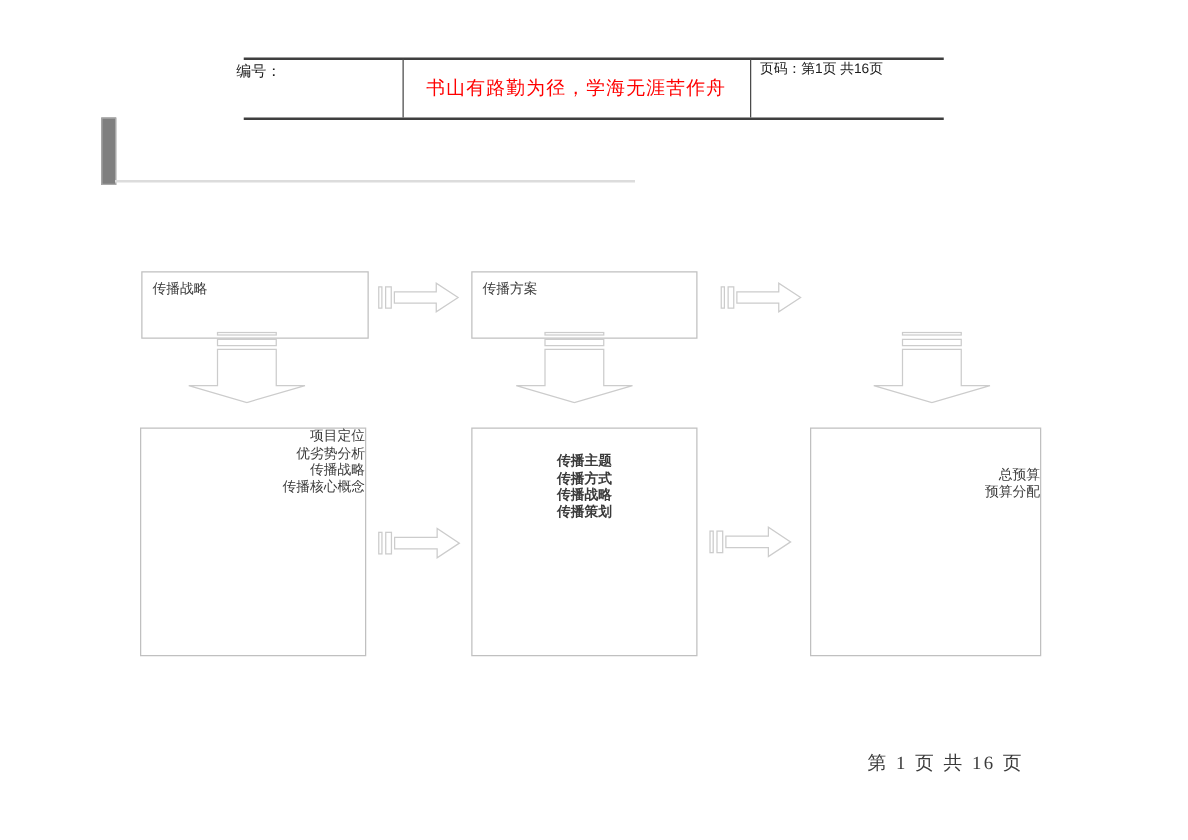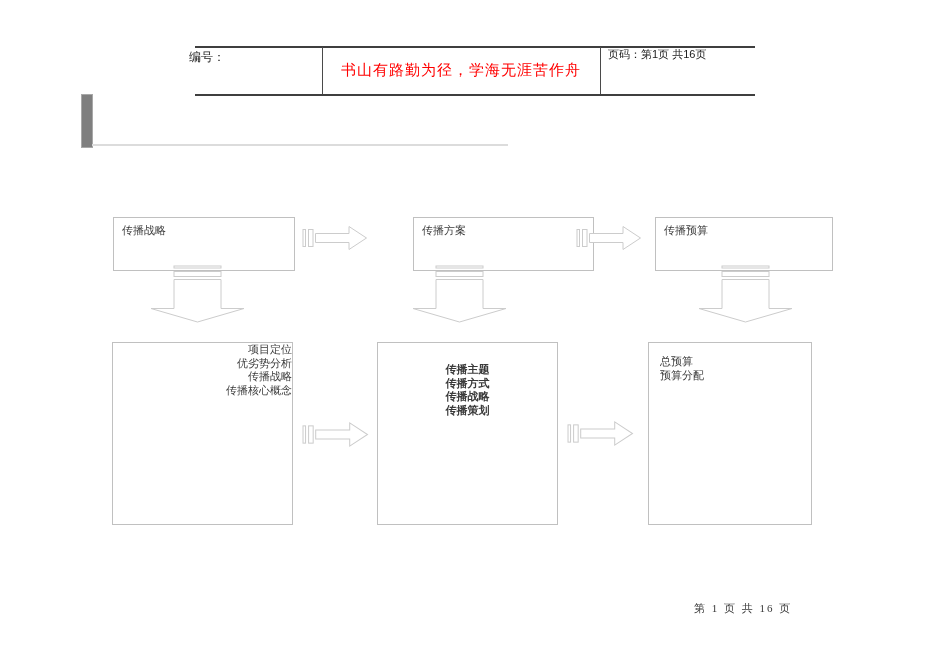--- a/index.html
+++ b/index.html
@@ -52,40 +52,40 @@
     font-size: 24px; font-weight: bold; color: #000000; letter-spacing: 2px;
   }
   
   .flow-box {
     position: absolute; background: #ffffff;
     border: 1px solid #c0c0c0; box-sizing: border-box;
     font-size: 11px; color: #3a3a3a;
   }
   .top-box { top: 217px; height: 54px; padding: 5px 8px; }
   #top-box-1 { left: 113px; width: 182px; }
-  #top-box-2 { left: 377px; width: 181px; margin-left: 36px; }
+  #top-box-2 { left: 377px; width: 181px; }
   #top-box-3 { left: 655px; width: 178px; }
   .bottom-box { top: 342px; height: 183px; line-height: 13.5px; }
   #bottom-box-1 { left: 112px; width: 181px; text-align: right; }
   #bottom-box-2 { left: 377px; width: 181px; text-align: center; padding-top: 20px; font-weight: bold; }
-  #bottom-box-3 { left: 648px; width: 164px; text-align: left; padding: 12px 0 0 11px; }
+  #bottom-box-3 { left: 648px; width: 185px; text-align: right; padding: 31px 0 0 11px; }
   
   .arrow { position: absolute; }
   #right-arrow-top-1 { left: 302px; top: 225px; }
   #right-arrow-top-2 { left: 576px; top: 225px; }
   #right-arrow-bottom-1 { left: 302px; top: 421px; }
   #right-arrow-bottom-2 { left: 567px; top: 420px; }
   #down-arrow-1 { left: 150px; top: 265px; }
   #down-arrow-2 { left: 412px; top: 265px; }
   #down-arrow-3 { left: 698px; top: 265px; }
   .arrow svg { display: block; }
   
   #footer-page-number {
     position: absolute; left: 694px; top: 601px;
-    font-size: 11px; color: #3a3a3a; letter-spacing: 2px; white-space: nowrap;
+    font-size: 15px; color: #3a3a3a; letter-spacing: 2px; white-space: nowrap;
   }
 </style>
 </head>
 <body>
 
 <div id="page">
 
   <div>
     <div id="header-rule-top" class="hrule"></div>
     <div id="header-rule-bottom" class="hrule"></div>
@@ -106,23 +106,20 @@
   </div>
 
   <div id="title-accent-bar"></div>
   <div id="title-underline"></div>
 
   <div id="top-box-1" class="flow-box top-box">
     <span>传播战略</span>
   </div>
   <div id="top-box-2" class="flow-box top-box">
     <span>传播方案</span>
-  </div>
-  <div id="top-box-3" class="flow-box top-box">
-    <span>传播预算</span>
   </div>
 
   <div id="right-arrow-top-1" class="arrow">
     <svg width="66" height="26" viewBox="0 0 66 26" fill="none" stroke="#cccccc" stroke-width="1">
       <rect x="1" y="4.5" width="2.5" height="17" fill="#ffffff"></rect>
       <rect x="6.5" y="4.5" width="4.5" height="17" fill="#ffffff"></rect>
       <path d="M13.5 8.5 H47 V1.5 L64.5 13 L47 24.5 V17.5 H13.5 Z" fill="#ffffff"></path>
     </svg>
   </div>
   <div id="right-arrow-top-2" class="arrow">

